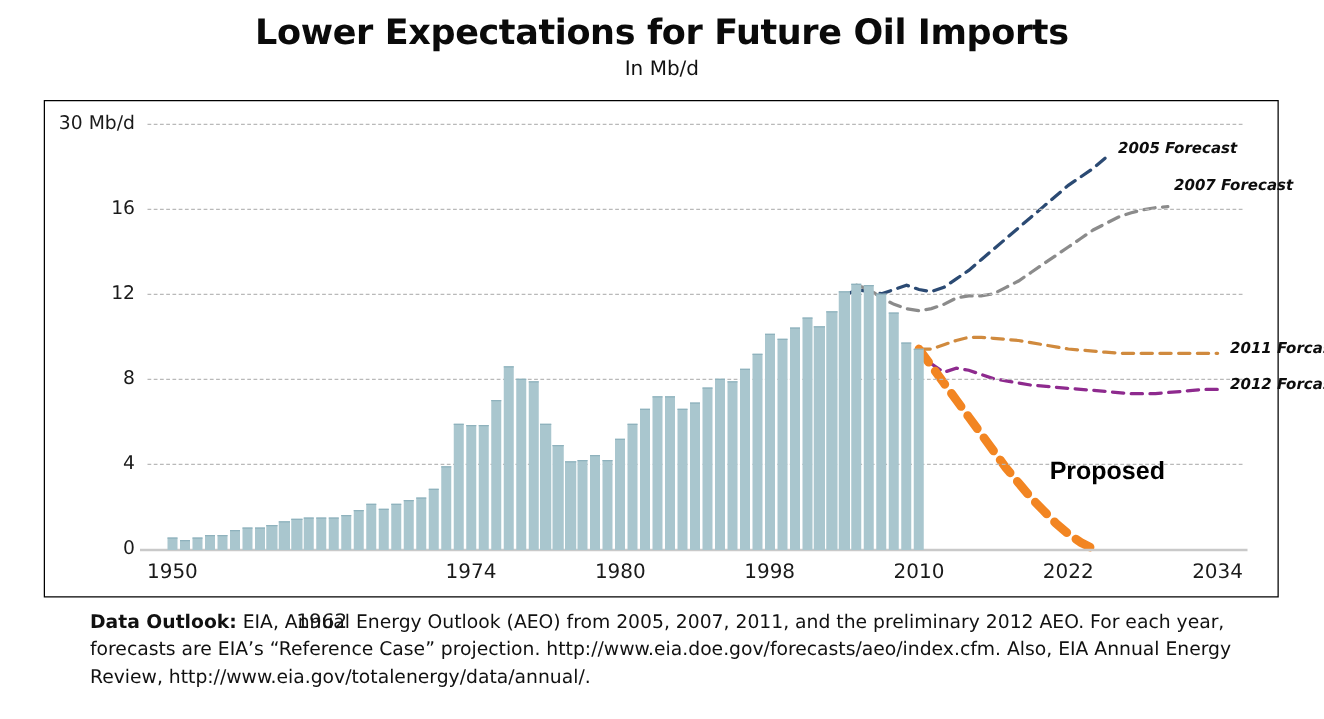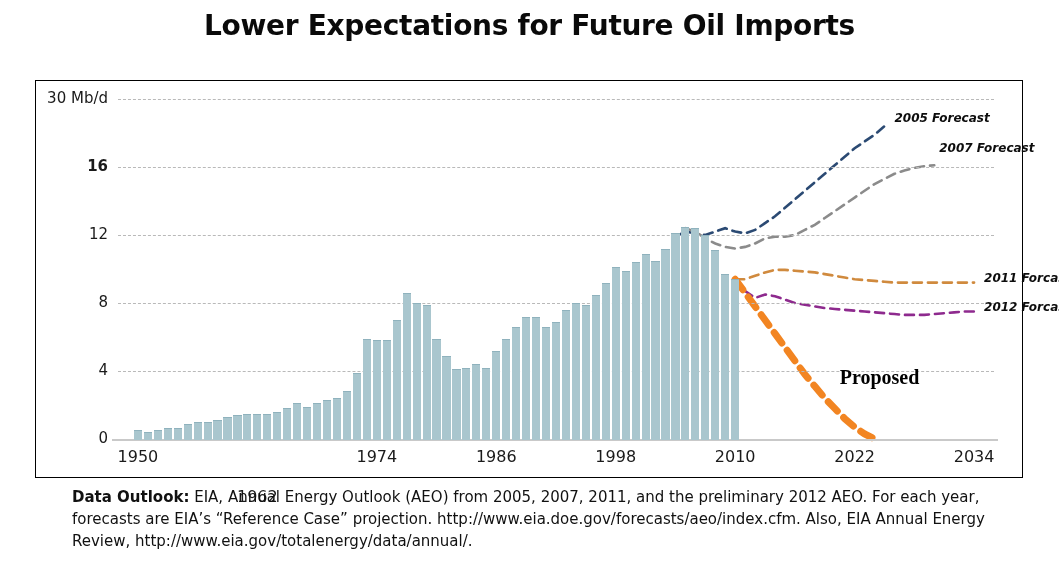--- a/index.html
+++ b/index.html
@@ -70,21 +70,21 @@
     position:absolute;
     font-family:"DejaVu Sans", sans-serif;
     font-weight:bold;
     font-size:12px;
     color:#0d0d0d;
     white-space:nowrap;
     font-style:italic;
   }
   .proposed-label{
     position:absolute;
-    font-family:Liberation Serif, serif;
+    font-family:Liberation Sans, sans-serif;
     font-weight:bold;
     font-size:20px;
     color:#000;
     white-space:nowrap;
   }
 
   .footnote{
     position:absolute;left:72px;top:487px;width:950px;
     font-family:"DejaVu Sans", sans-serif;
     font-size:15px;line-height:1.45;color:#111;
@@ -92,46 +92,47 @@
   .footnote b{font-weight:bold;}
 
   svg.overlay{position:absolute;left:0;top:0;width:988px;height:398px;overflow:visible;}
 </style>
 </head>
 <body>
 
 <div id="root">
 
   <div class="title">Lower Expectations for Future Oil Imports</div>
+  <div class="subtitle">In Mb/d</div>
 
   <div class="chart-frame">
     <div class="plot" id="plot">
       <svg class="overlay" id="overlay" viewBox="0 0 988 398" preserveAspectRatio="none">
           <polyline points="639.4545454545455,155.70000000000002 649.4090909090909,150.6 659.3636363636364,152.3 669.3181818181818,154 679.2727272727273,150.6 689.2272727272727,147.2 699.1818181818182,150.6 709.1363636363636,152.3 719.0909090909091,148.9 729.0454545454545,142.1 739,135.29999999999998 748.9545454545455,126.80000000000001 758.9090909090909,118.30000000000001 768.8636363636364,109.80000000000001 778.8181818181818,101.30000000000001 788.7727272727273,92.80000000000001 798.7272727272727,84.30000000000001 808.6818181818182,75.79999999999995 818.6363636363636,67.29999999999995 828.5909090909091,60.5 838.5454545454545,53.700000000000045 848.5,45.200000000000045" fill="none" stroke="#2b4a73" stroke-linecap="round" stroke-width="2.6" stroke-dasharray="9 6"></polyline>
           <polyline points="649.4090909090909,147.2 659.3636363636364,150.6 669.3181818181818,157.39999999999998 679.2727272727273,162.50000000000003 689.2272727272727,165.89999999999998 699.1818181818182,167.60000000000002 709.1363636363636,165.89999999999998 719.0909090909091,162.50000000000003 729.0454545454545,157.39999999999998 739,155.70000000000002 748.9545454545455,155.70000000000002 758.9090909090909,154 768.8636363636364,148.9 778.8181818181818,143.8 788.7727272727273,137 798.7272727272727,130.2 808.6818181818182,123.39999999999998 818.6363636363636,116.60000000000002 828.5909090909091,109.80000000000001 838.5454545454545,103 848.5,97.89999999999998 858.4545454545455,92.80000000000001 868.4090909090909,89.39999999999998 878.3636363636364,86.85000000000002 888.3181818181818,85.14999999999998 898.2727272727273,84.30000000000001" fill="none" stroke="#8b8b8b" stroke-linecap="round" stroke-width="2.6" stroke-dasharray="9 6"></polyline>
           <polyline points="699.1818181818182,198.2 709.1363636363636,198.2 719.0909090909091,194.8 729.0454545454545,191.39999999999998 739,188.85000000000002 748.9545454545455,188.85000000000002 758.9090909090909,189.7 768.8636363636364,190.55 778.8181818181818,191.39999999999998 788.7727272727273,193.1 798.7272727272727,194.8 808.6818181818182,196.5 818.6363636363636,198.2 828.5909090909091,199.05 838.5454545454545,199.9 848.5,200.75 858.4545454545455,201.60000000000002 868.4090909090909,201.60000000000002 878.3636363636364,201.60000000000002 888.3181818181818,201.60000000000002 898.2727272727273,201.60000000000002 908.2272727272727,201.60000000000002 918.1818181818182,201.60000000000002 928.1363636363636,201.60000000000002 938.0909090909091,201.60000000000002" fill="none" stroke="#d08a3e" stroke-linecap="round" stroke-width="2.6" stroke-dasharray="9 6"></polyline>
           <polyline points="699.1818181818182,198.2 709.1363636363636,210.10000000000002 719.0909090909091,216.89999999999998 729.0454545454545,213.5 739,215.2 748.9545454545455,218.6 758.9090909090909,222 768.8636363636364,223.7 778.8181818181818,225.4 788.7727272727273,227.1 798.7272727272727,227.95 808.6818181818182,228.8 818.6363636363636,229.65 828.5909090909091,230.5 838.5454545454545,231.35 848.5,232.2 858.4545454545455,233.05 868.4090909090909,233.9 878.3636363636364,233.9 888.3181818181818,233.9 898.2727272727273,233.05 908.2272727272727,232.2 918.1818181818182,231.35 928.1363636363636,230.5 938.0909090909091,230.5" fill="none" stroke="#8e2a8e" stroke-linecap="round" stroke-width="2.6" stroke-dasharray="9 6"></polyline>
           <polyline points="699.1818181818182,198.2 709.1363636363636,211.8 719.0909090909091,225.4 729.0454545454545,239 739,252.6 748.9545454545455,266.2 758.9090909090909,279.8 768.8636363636364,293.4 778.8181818181818,305.3 788.7727272727273,317.2 798.7272727272727,327.4 808.6818181818182,337.6 818.6363636363636,346.1 828.5909090909091,352.9 838.5454545454545,358" fill="none" stroke="#f28522" stroke-linecap="round" stroke-width="7" stroke-dasharray="13 9"></polyline>
         </svg>
     <div class="ytick" style="top: 348px; left: 0px; width: 72px;">0</div>
         <div class="gridline" style="top: 290px; left: 82px; width: 876px;"></div>
         <div class="ytick" style="top: 280px; left: 0px; width: 72px;">4</div>
         <div class="gridline" style="top: 222px; left: 82px; width: 876px;"></div>
         <div class="ytick" style="top: 212px; left: 0px; width: 72px;">8</div>
         <div class="gridline" style="top: 154px; left: 82px; width: 876px;"></div>
         <div class="ytick" style="top: 144px; left: 0px; width: 72px;">12</div>
         <div class="gridline" style="top: 86px; left: 82px; width: 876px;"></div>
-        <div class="ytick" style="top: 76px; left: 0px; width: 72px; font-weight: bold;">16</div>
+        <div class="ytick" style="top: 76px; left: 0px; width: 72px;">16</div>
         <div class="gridline" style="top: 18px; left: 82px; width: 876px;"></div>
         <div class="ytick" style="top: 8px; left: 0px; width: 72px;">30 Mb/d</div>
         <div class="axis-baseline" style="top: 358px; left: 76px; width: 886px;"></div>
         <div class="xtick" style="left: 61.9091px; top: 366px; width: 80px; text-align: center;">1950</div>
         <div class="xtick" style="left: 181.364px; top: 366px; width: 80px; margin-top: 40px;">1962</div>
         <div class="xtick" style="left: 300.818px; top: 366px; width: 80px;">1974</div>
-        <div class="xtick" style="left: 420.273px; top: 366px; width: 80px;">1986</div>
+        <div class="xtick" style="left: 420.273px; top: 366px; width: 80px;">1980</div>
         <div class="xtick" style="left: 539.727px; top: 366px; width: 80px;">1998</div>
         <div class="xtick" style="left: 659.182px; top: 366px; width: 80px;">2010</div>
         <div class="xtick" style="left: 778.636px; top: 366px; width: 80px;">2022</div>
         <div class="xtick" style="left: 898.091px; top: 366px; width: 80px;">2034</div>
         <div class="bar" style="left: 97.8277px; width: 8.16273px; top: 348.82px; height: 9.18px; background: rgb(169, 198, 206);"></div>
         <div class="bar" style="left: 107.782px; width: 8.16273px; top: 350.86px; height: 7.14px; background: rgb(169, 198, 206);"></div>
         <div class="bar" style="left: 117.737px; width: 8.16273px; top: 349.16px; height: 8.84px; background: rgb(169, 198, 206);"></div>
         <div class="bar" style="left: 127.691px; width: 8.16273px; top: 347.29px; height: 10.71px; background: rgb(169, 198, 206);"></div>
         <div class="bar" style="left: 137.646px; width: 8.16273px; top: 346.78px; height: 11.22px; background: rgb(169, 198, 206);"></div>
         <div class="bar" style="left: 147.6px; width: 8.16273px; top: 343.04px; height: 14.96px; background: rgb(169, 198, 206);"></div>

